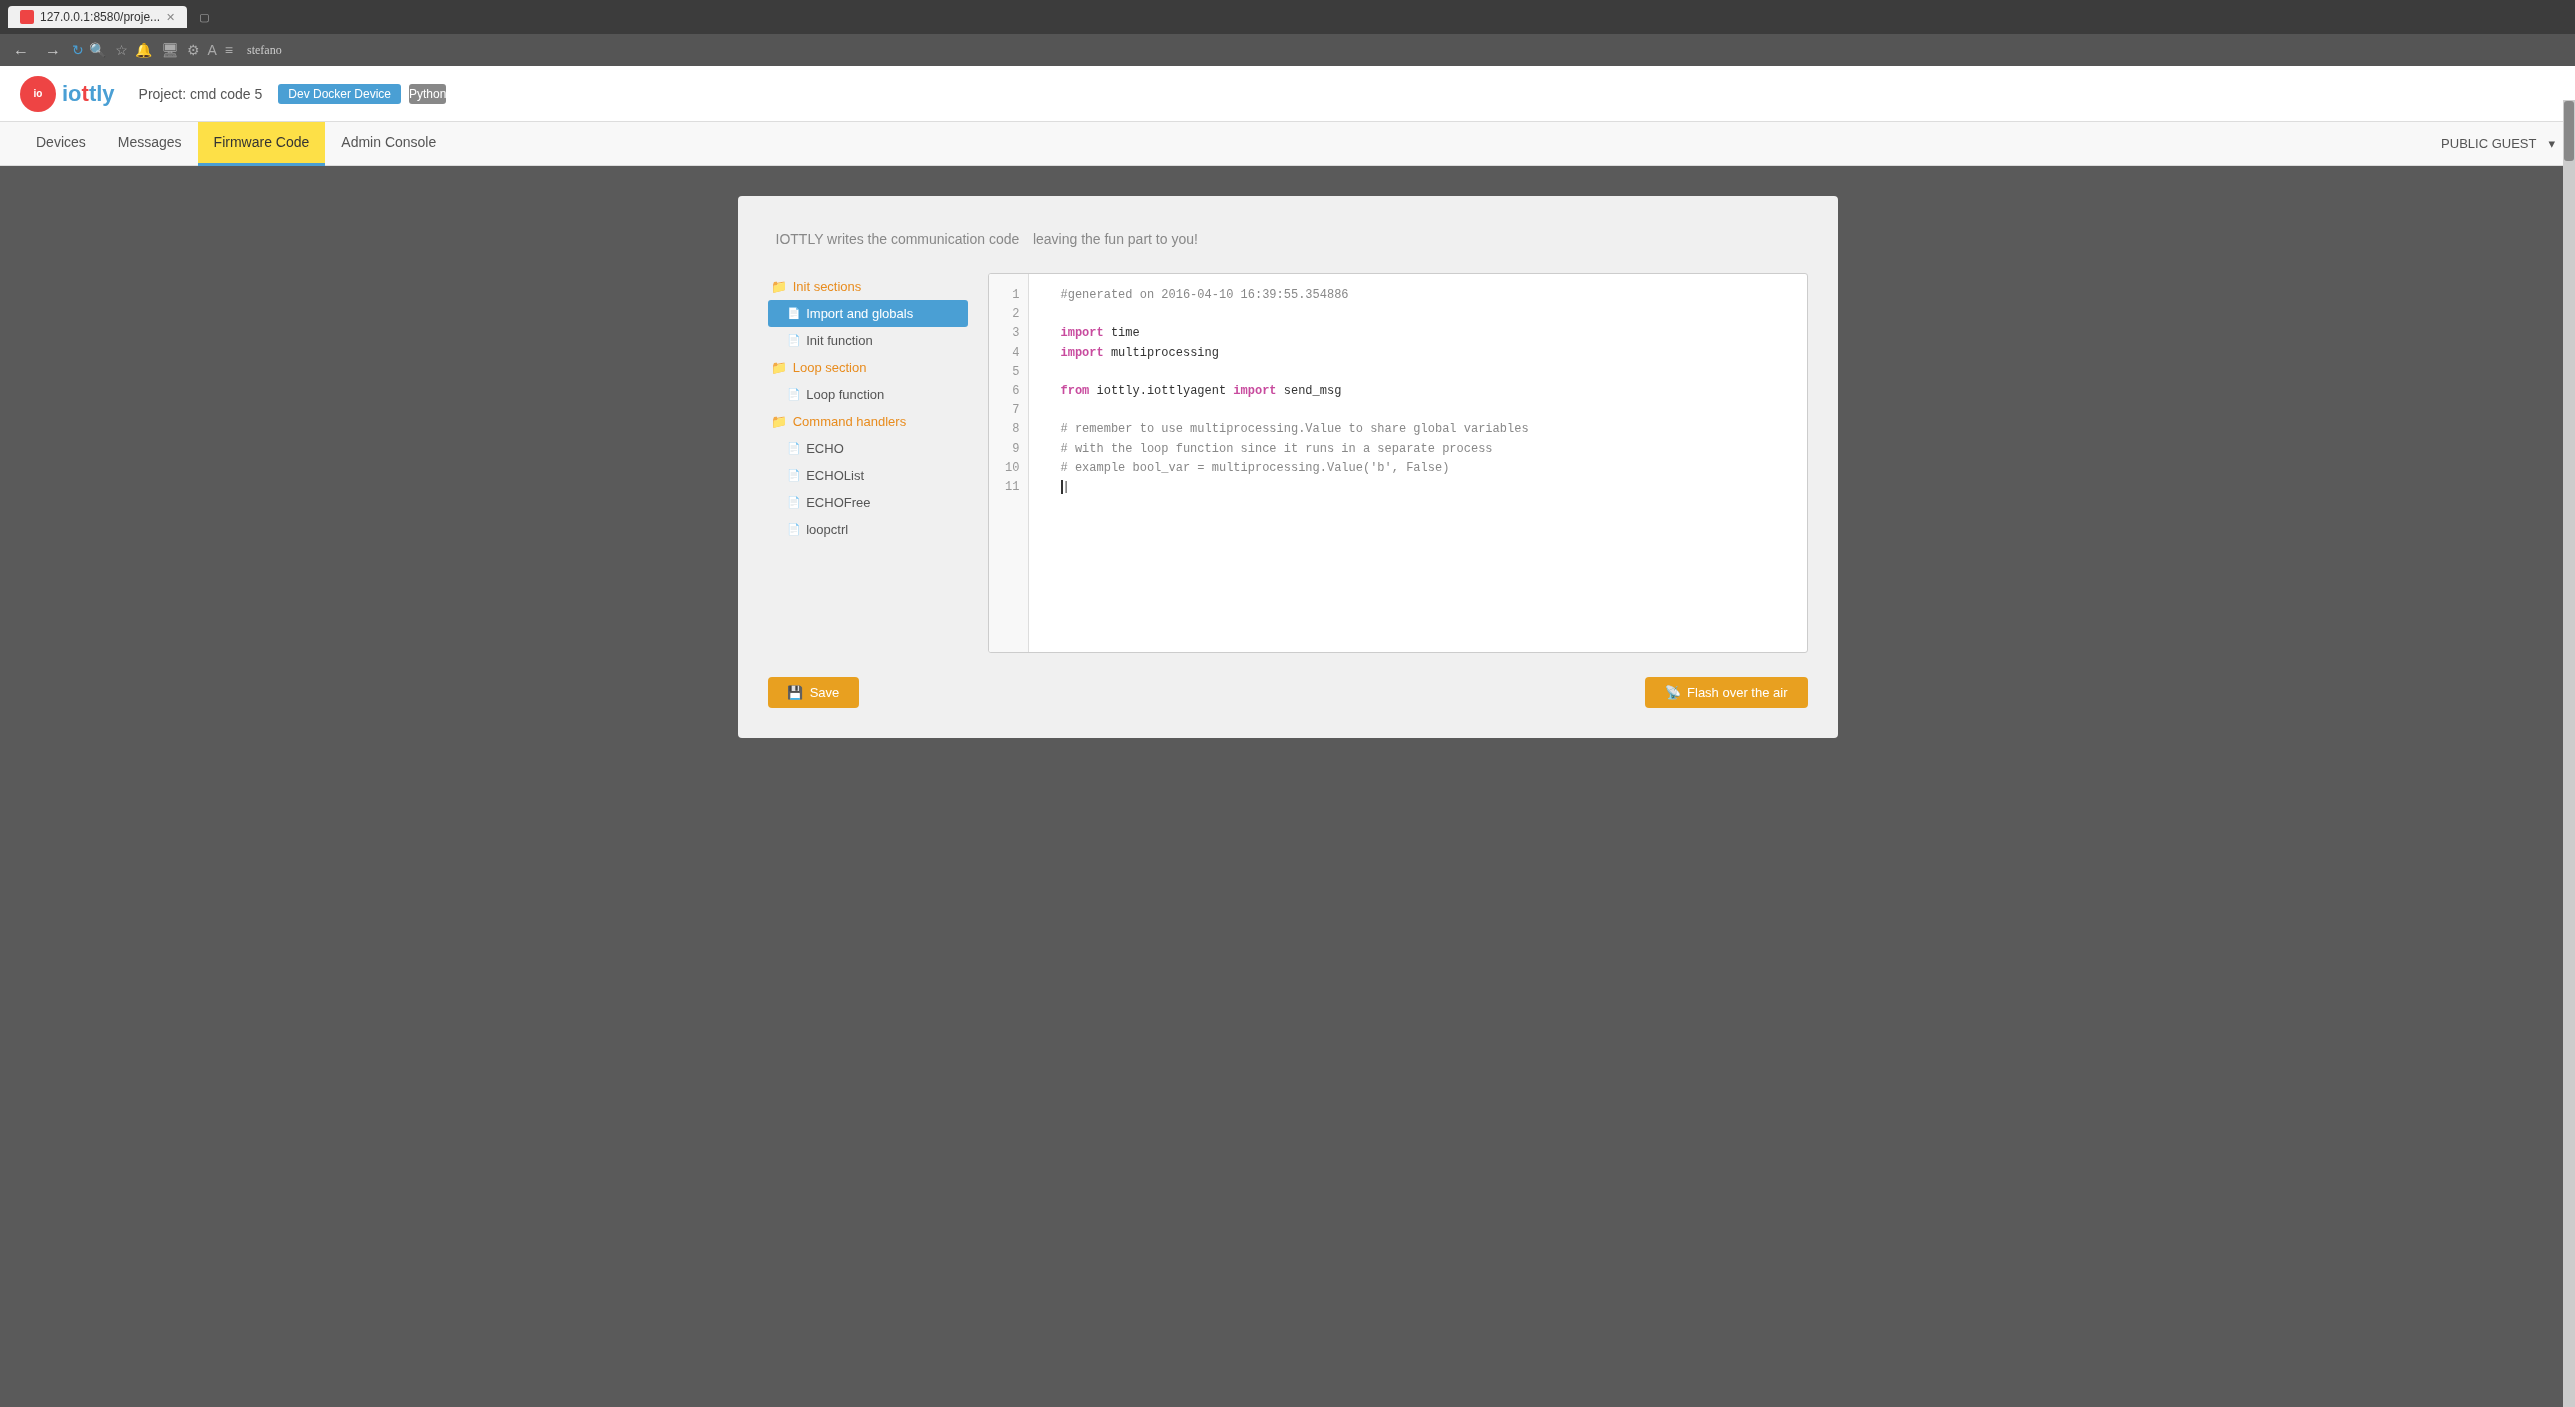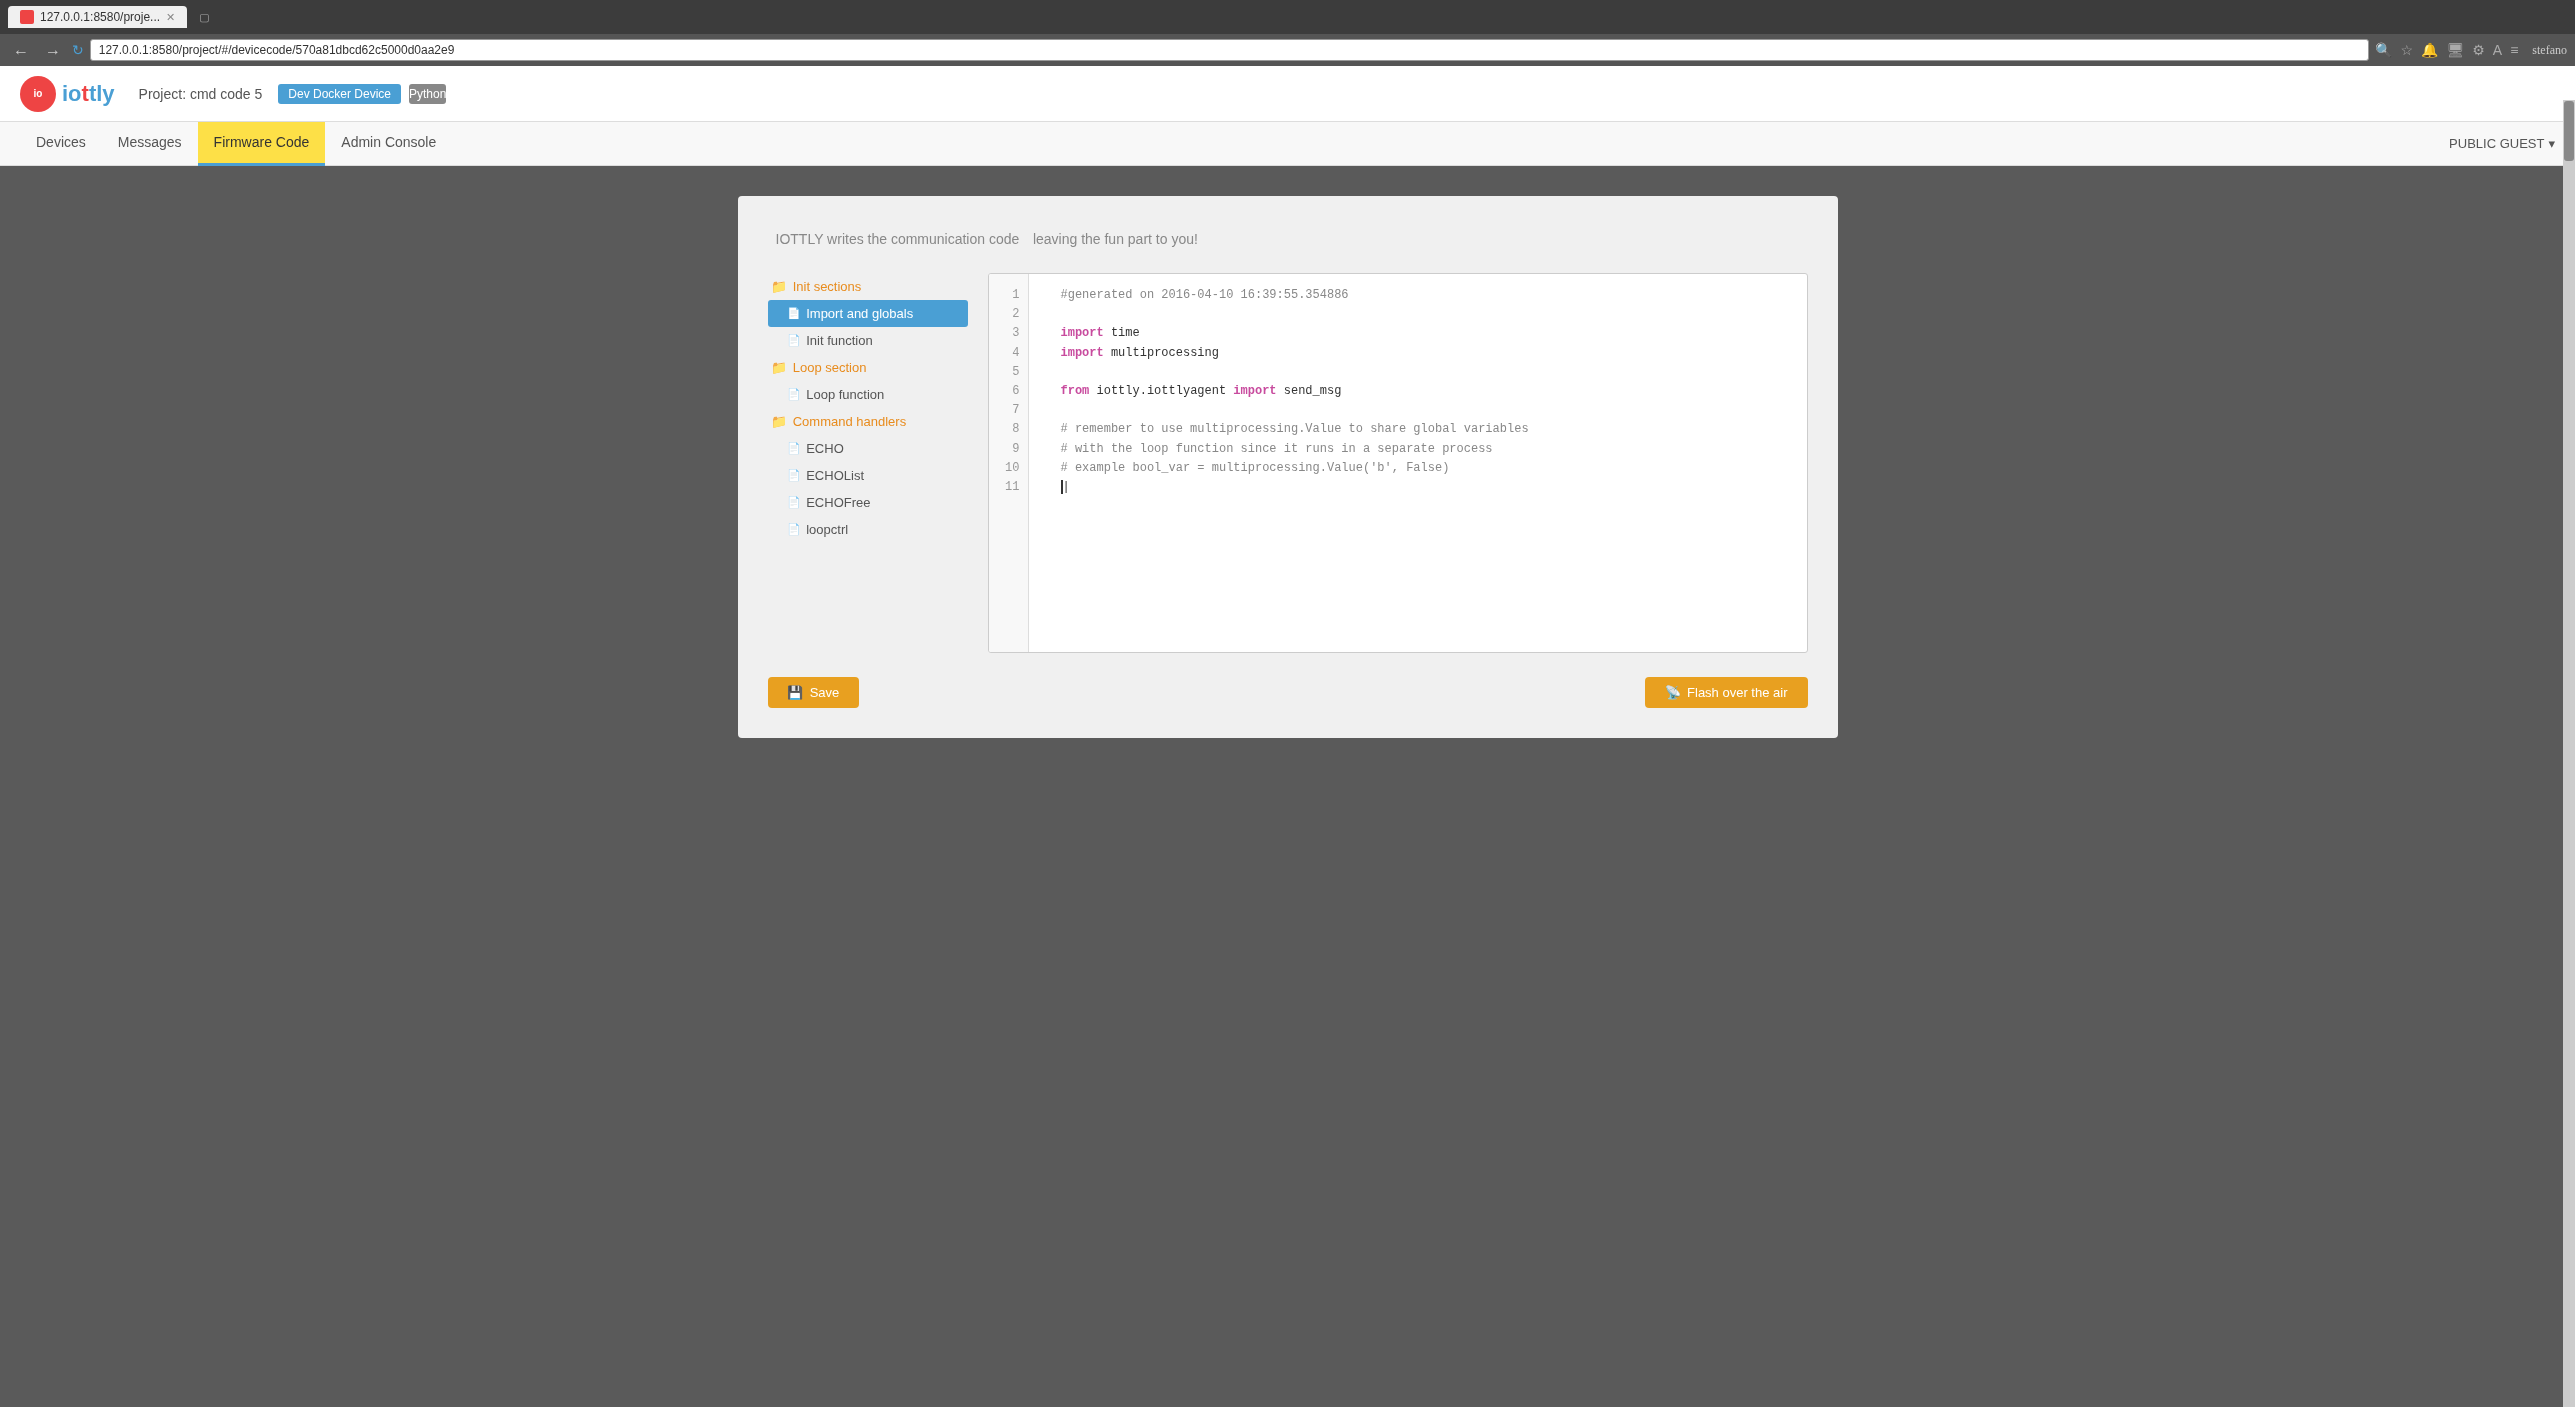--- a/index.html
+++ b/index.html
@@ -145,21 +145,21 @@
     .nav-item.active {
       background: #fde047;
       border-bottom: 3px solid #4a9fd4;
       color: #333;
       font-weight: 500;
     }
     .nav-right {
       margin-left: auto;
       display: flex;
       align-items: center;
-      gap: 4px;
+      gap: 12px;
       color: #555;
       font-size: 13px;
       cursor: pointer;
     }
 
     
     .main-content {
       background: #5a5a5a;
       padding: 30px 40px;
       min-height: calc(100vh - 156px);
@@ -312,21 +312,20 @@
     <span>127.0.0.1:8580/proje...</span>
     <span class="tab-close">✕</span>
   </div>
   <span style="color:#aaa;font-size:11px;margin-left:4px;">▢</span>
 </div>
 
 <div class="browser-nav">
   <button class="nav-btn">←</button>
   <button class="nav-btn">→</button>
   <button class="refresh-btn">↻</button>
-  <input class="address-bar" type="text" value="127.0.0.1:8580/project/#/devicecode/570a81dbcd62c5000d0aa2e9" style="">
   <div class="nav-icons">
     <span>🔍</span>
     <span>☆</span>
     <span>🔔</span>
     <span>🖥</span>
     <span>⚙</span>
     <span>A</span>
     <span>≡</span>
   </div>
   <span class="user-label">stefano</span>

